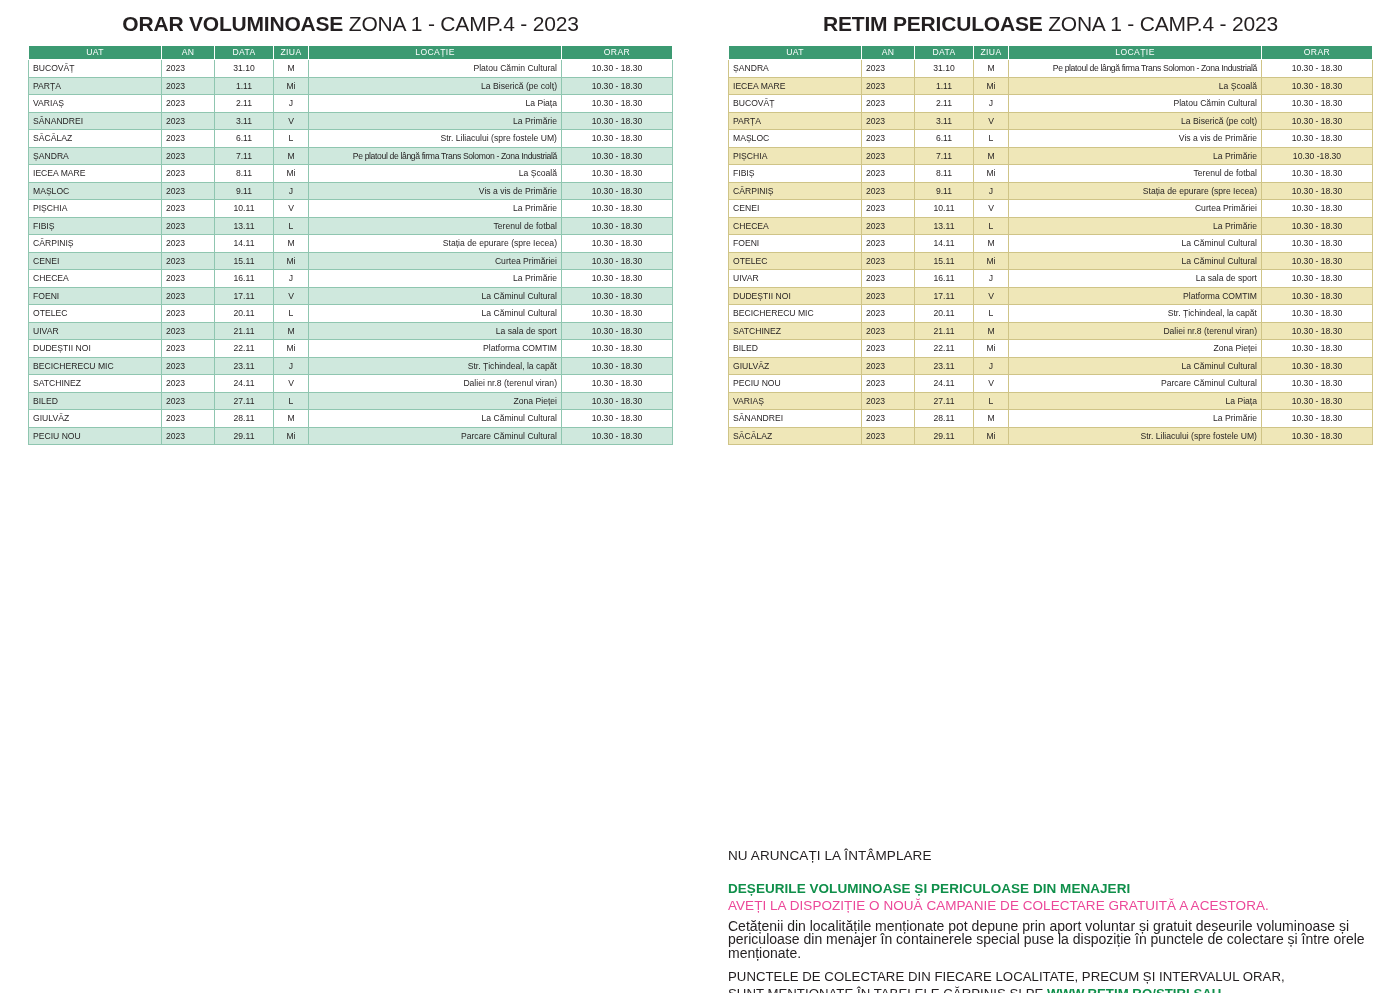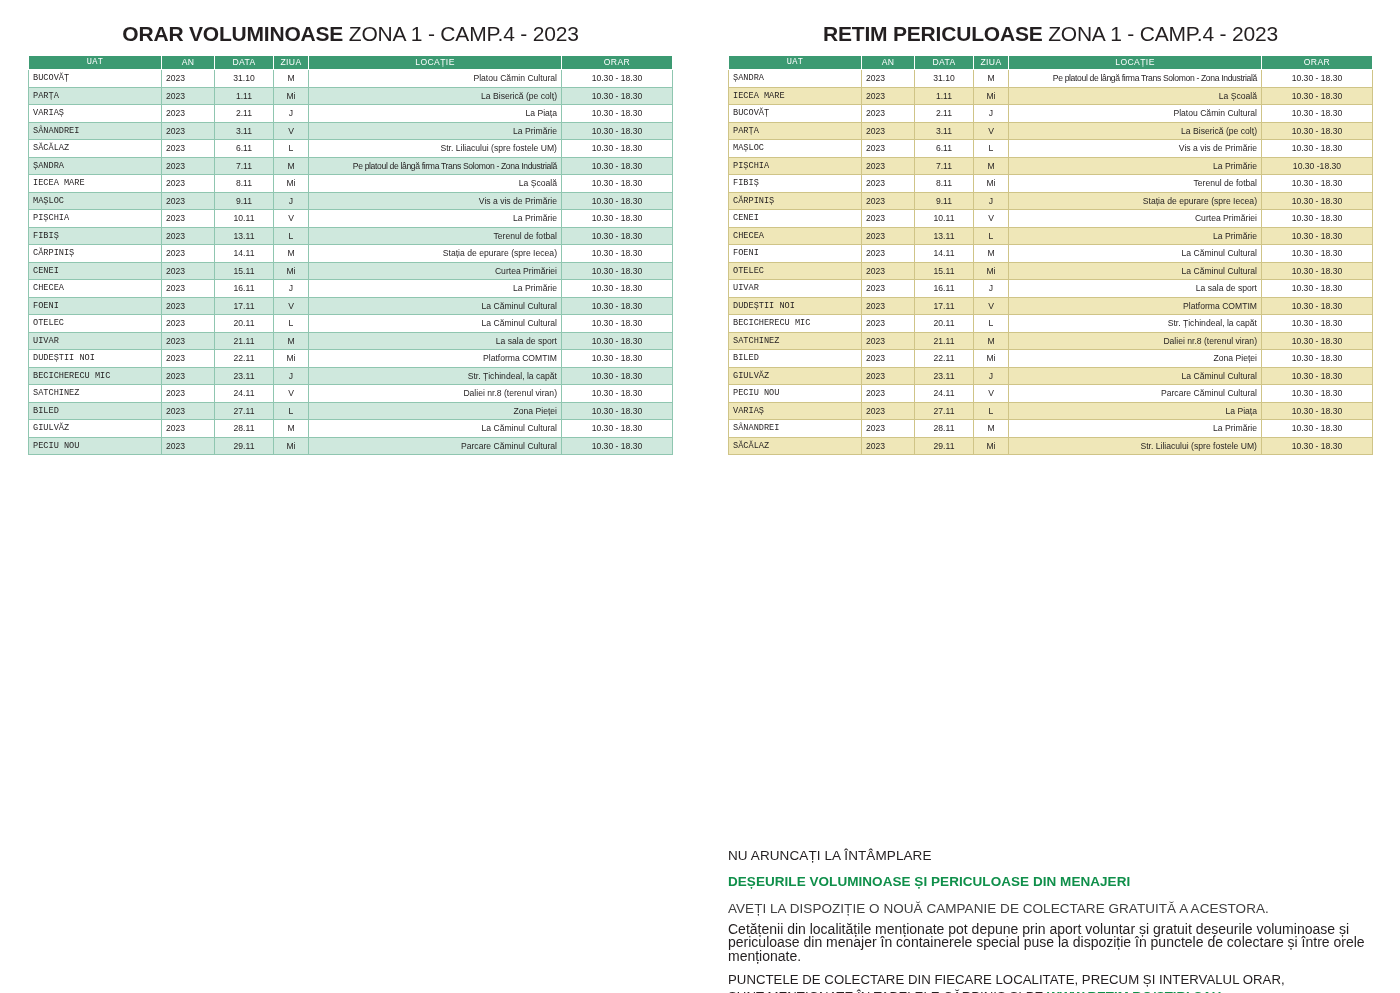--- a/index.html
+++ b/index.html
@@ -18,21 +18,21 @@
 
   .page {
     position: relative;
     width: 1400px;
     height: 993px;
   }
 
   
   .table-block {
     position: absolute;
-    top: 22px;
+    top: 12px;
   }
   #block-voluminoase { left: 28px; width: 645px; }
   #block-periculoase { left: 728px; width: 645px; }
 
   .table-title {
     font-size: 21px;
     font-weight: bold;
     letter-spacing: -0.2px;
     text-align: center;
     margin: 0 0 9px 0;
@@ -62,21 +62,21 @@
   }
   table.schedule td {
     height: 16.5px;
     line-height: 16.5px;
     padding: 0 4px;
     border: 0.5px solid #ffffff;
     overflow: hidden;
     white-space: nowrap;
   }
   
-  .col-uat { width: 132px; text-align: left; font-family: Liberation Mono, monospace; }
+  .col-uat { width: 132px; text-align: left; }
   .col-an { width: 52px; text-align: left; }
   .col-data { width: 58px; text-align: center; }
   .col-ziua { width: 34px; text-align: center; }
   .col-loc { text-align: right; }
   .col-orar { width: 110px; text-align: center; }
 
   
   #block-voluminoase table.schedule th { background: #3c9a72; }
   #block-voluminoase tr.alt td { background: #cfe8dd; }
   #block-voluminoase tr.norm td { background: #ffffff; }
@@ -96,32 +96,32 @@
   #notice {
     position: absolute;
     left: 728px;
     top: 848px;
     width: 650px;
   }
   #notice .line1 {
     font-size: 13.5px;
     letter-spacing: 0.1px;
     color: #231f20;
-    margin-bottom: 11px;
+    margin-bottom: 18px;
   }
   #notice .line2 {
     font-size: 13.5px;
     font-weight: bold;
     color: #0f8f4a;
-    margin-bottom: 12px;
+    margin-bottom: 2px;
     letter-spacing: 0.05px;
   }
   #notice .line3 {
     font-size: 13.5px;
-    color: #404040;
+    color: #ec4899;
     margin-bottom: 7px;
     letter-spacing: 0.05px;
   }
   #notice .para {
     font-size: 14px;
     line-height: 13.4px;
     color: #231f20;
     margin-bottom: 8px;
   }
   #notice .line5, #notice .line6 {

